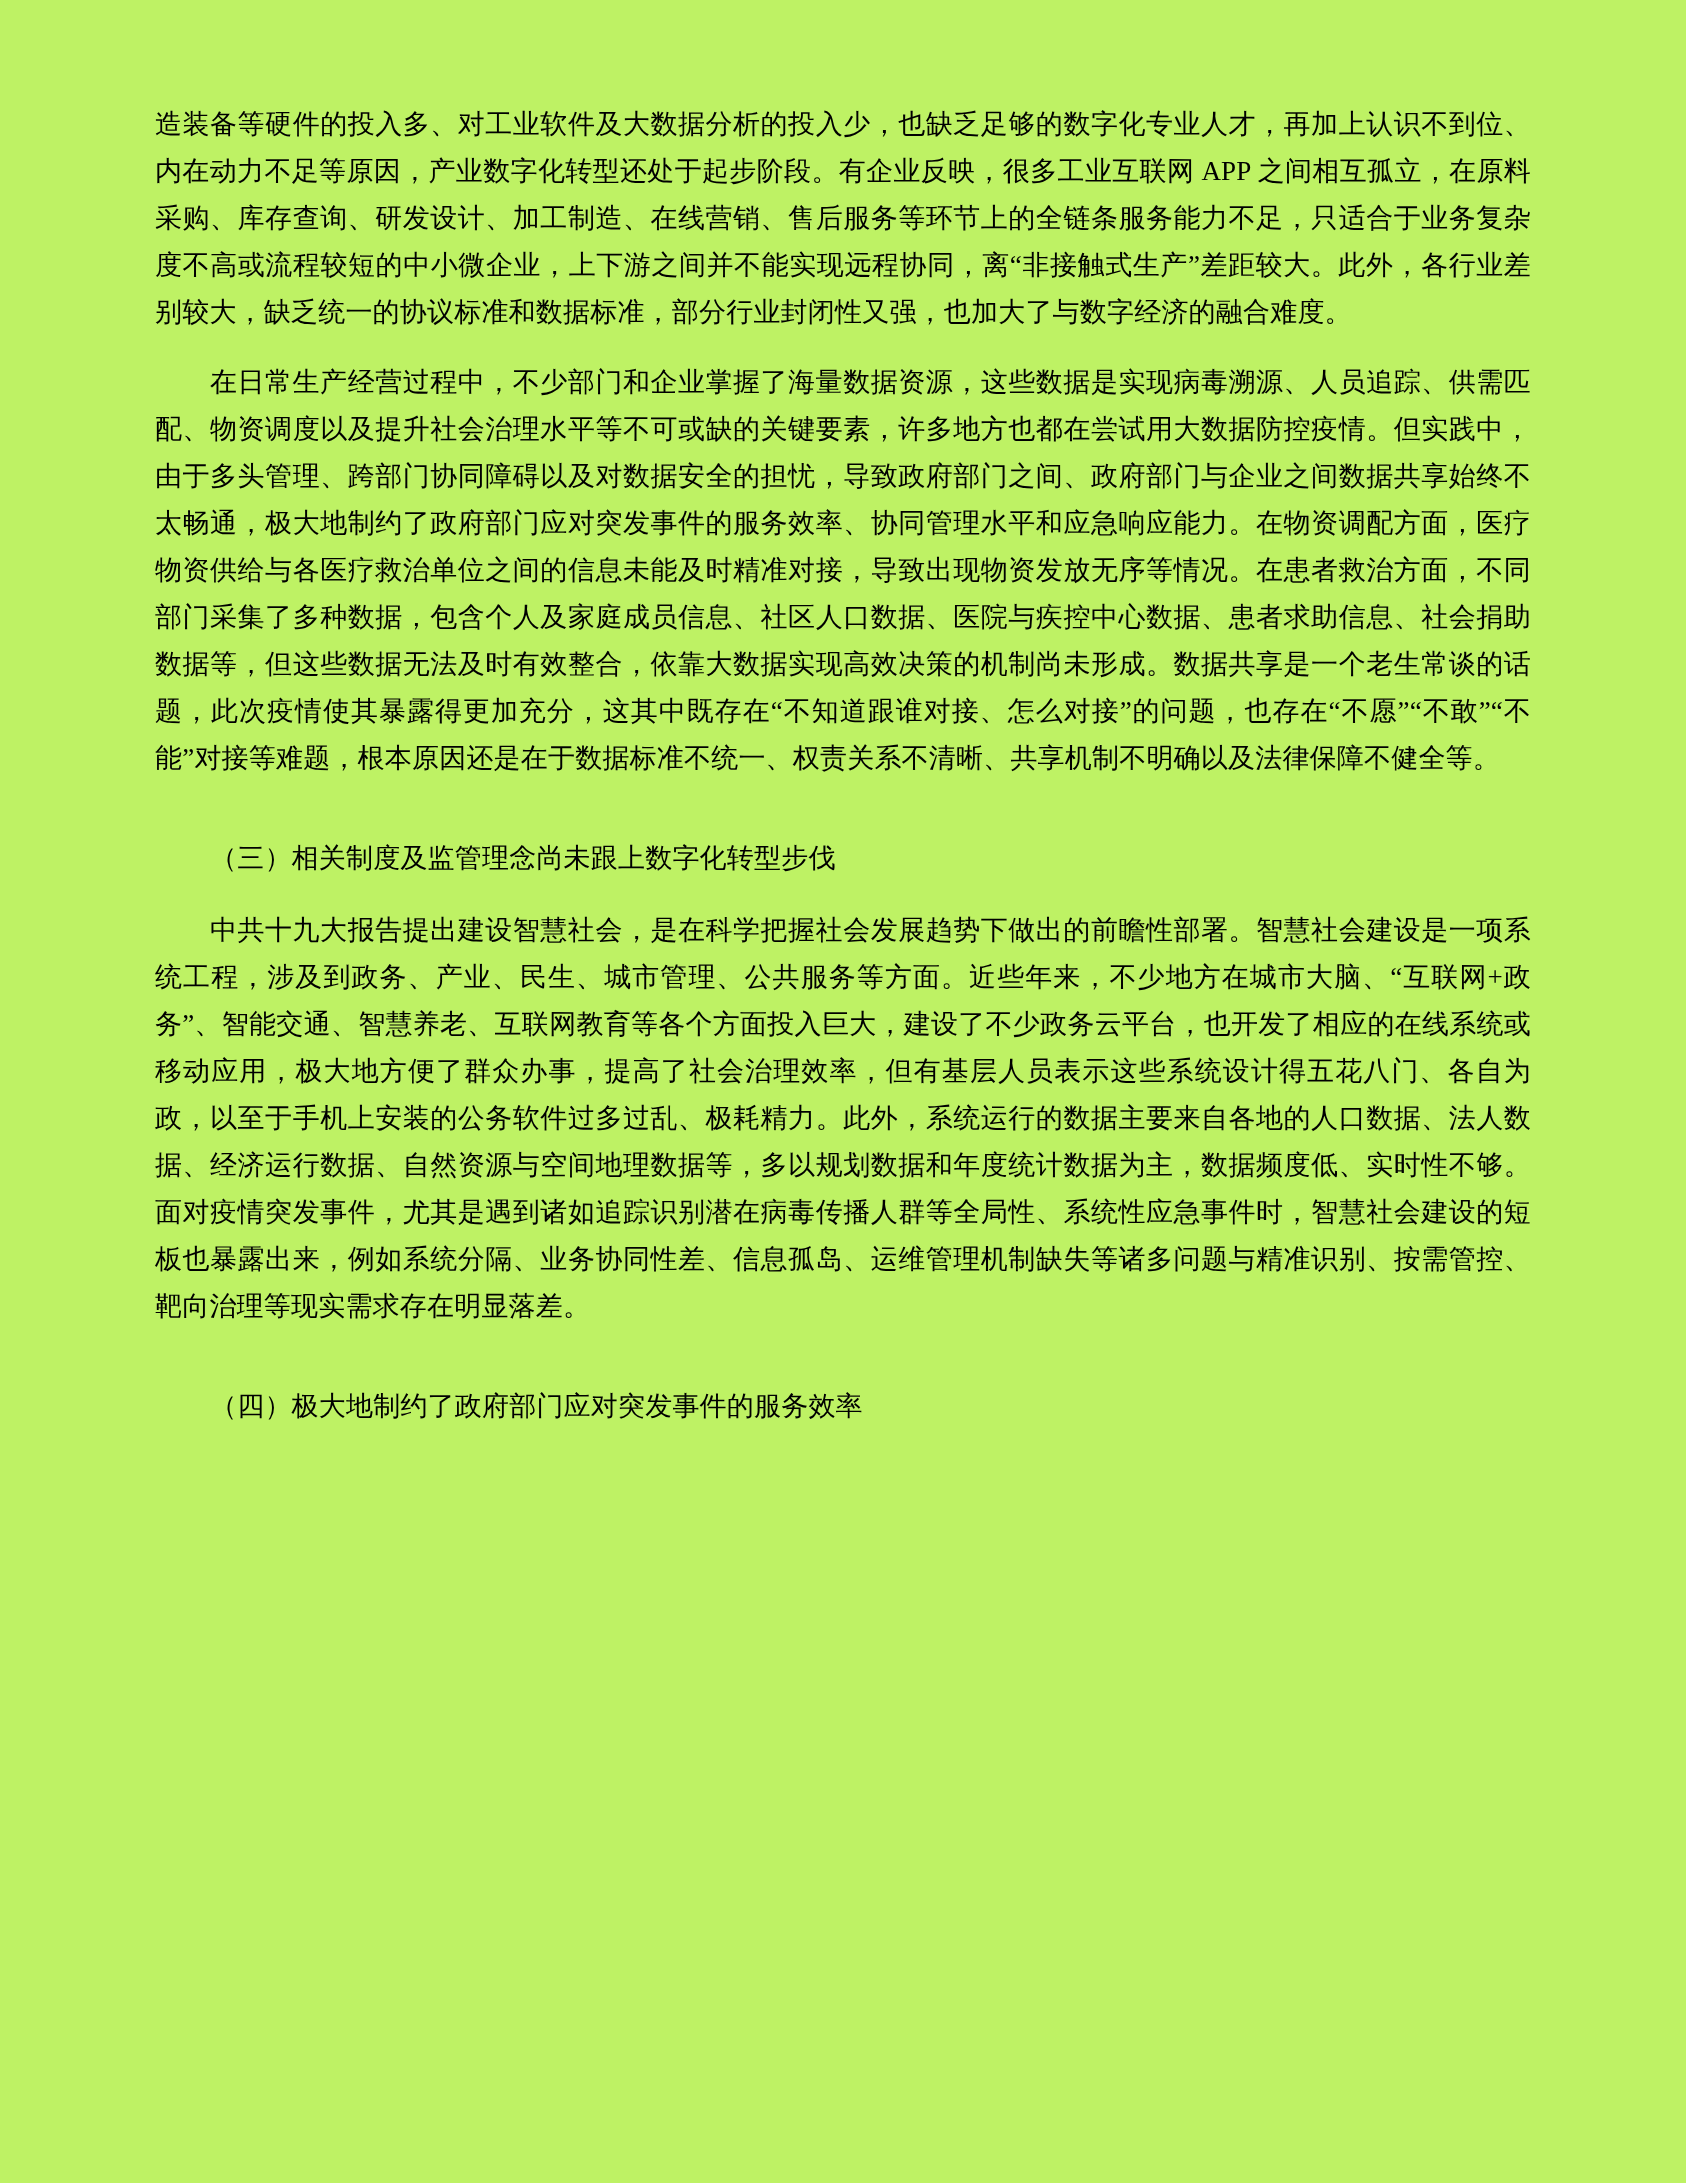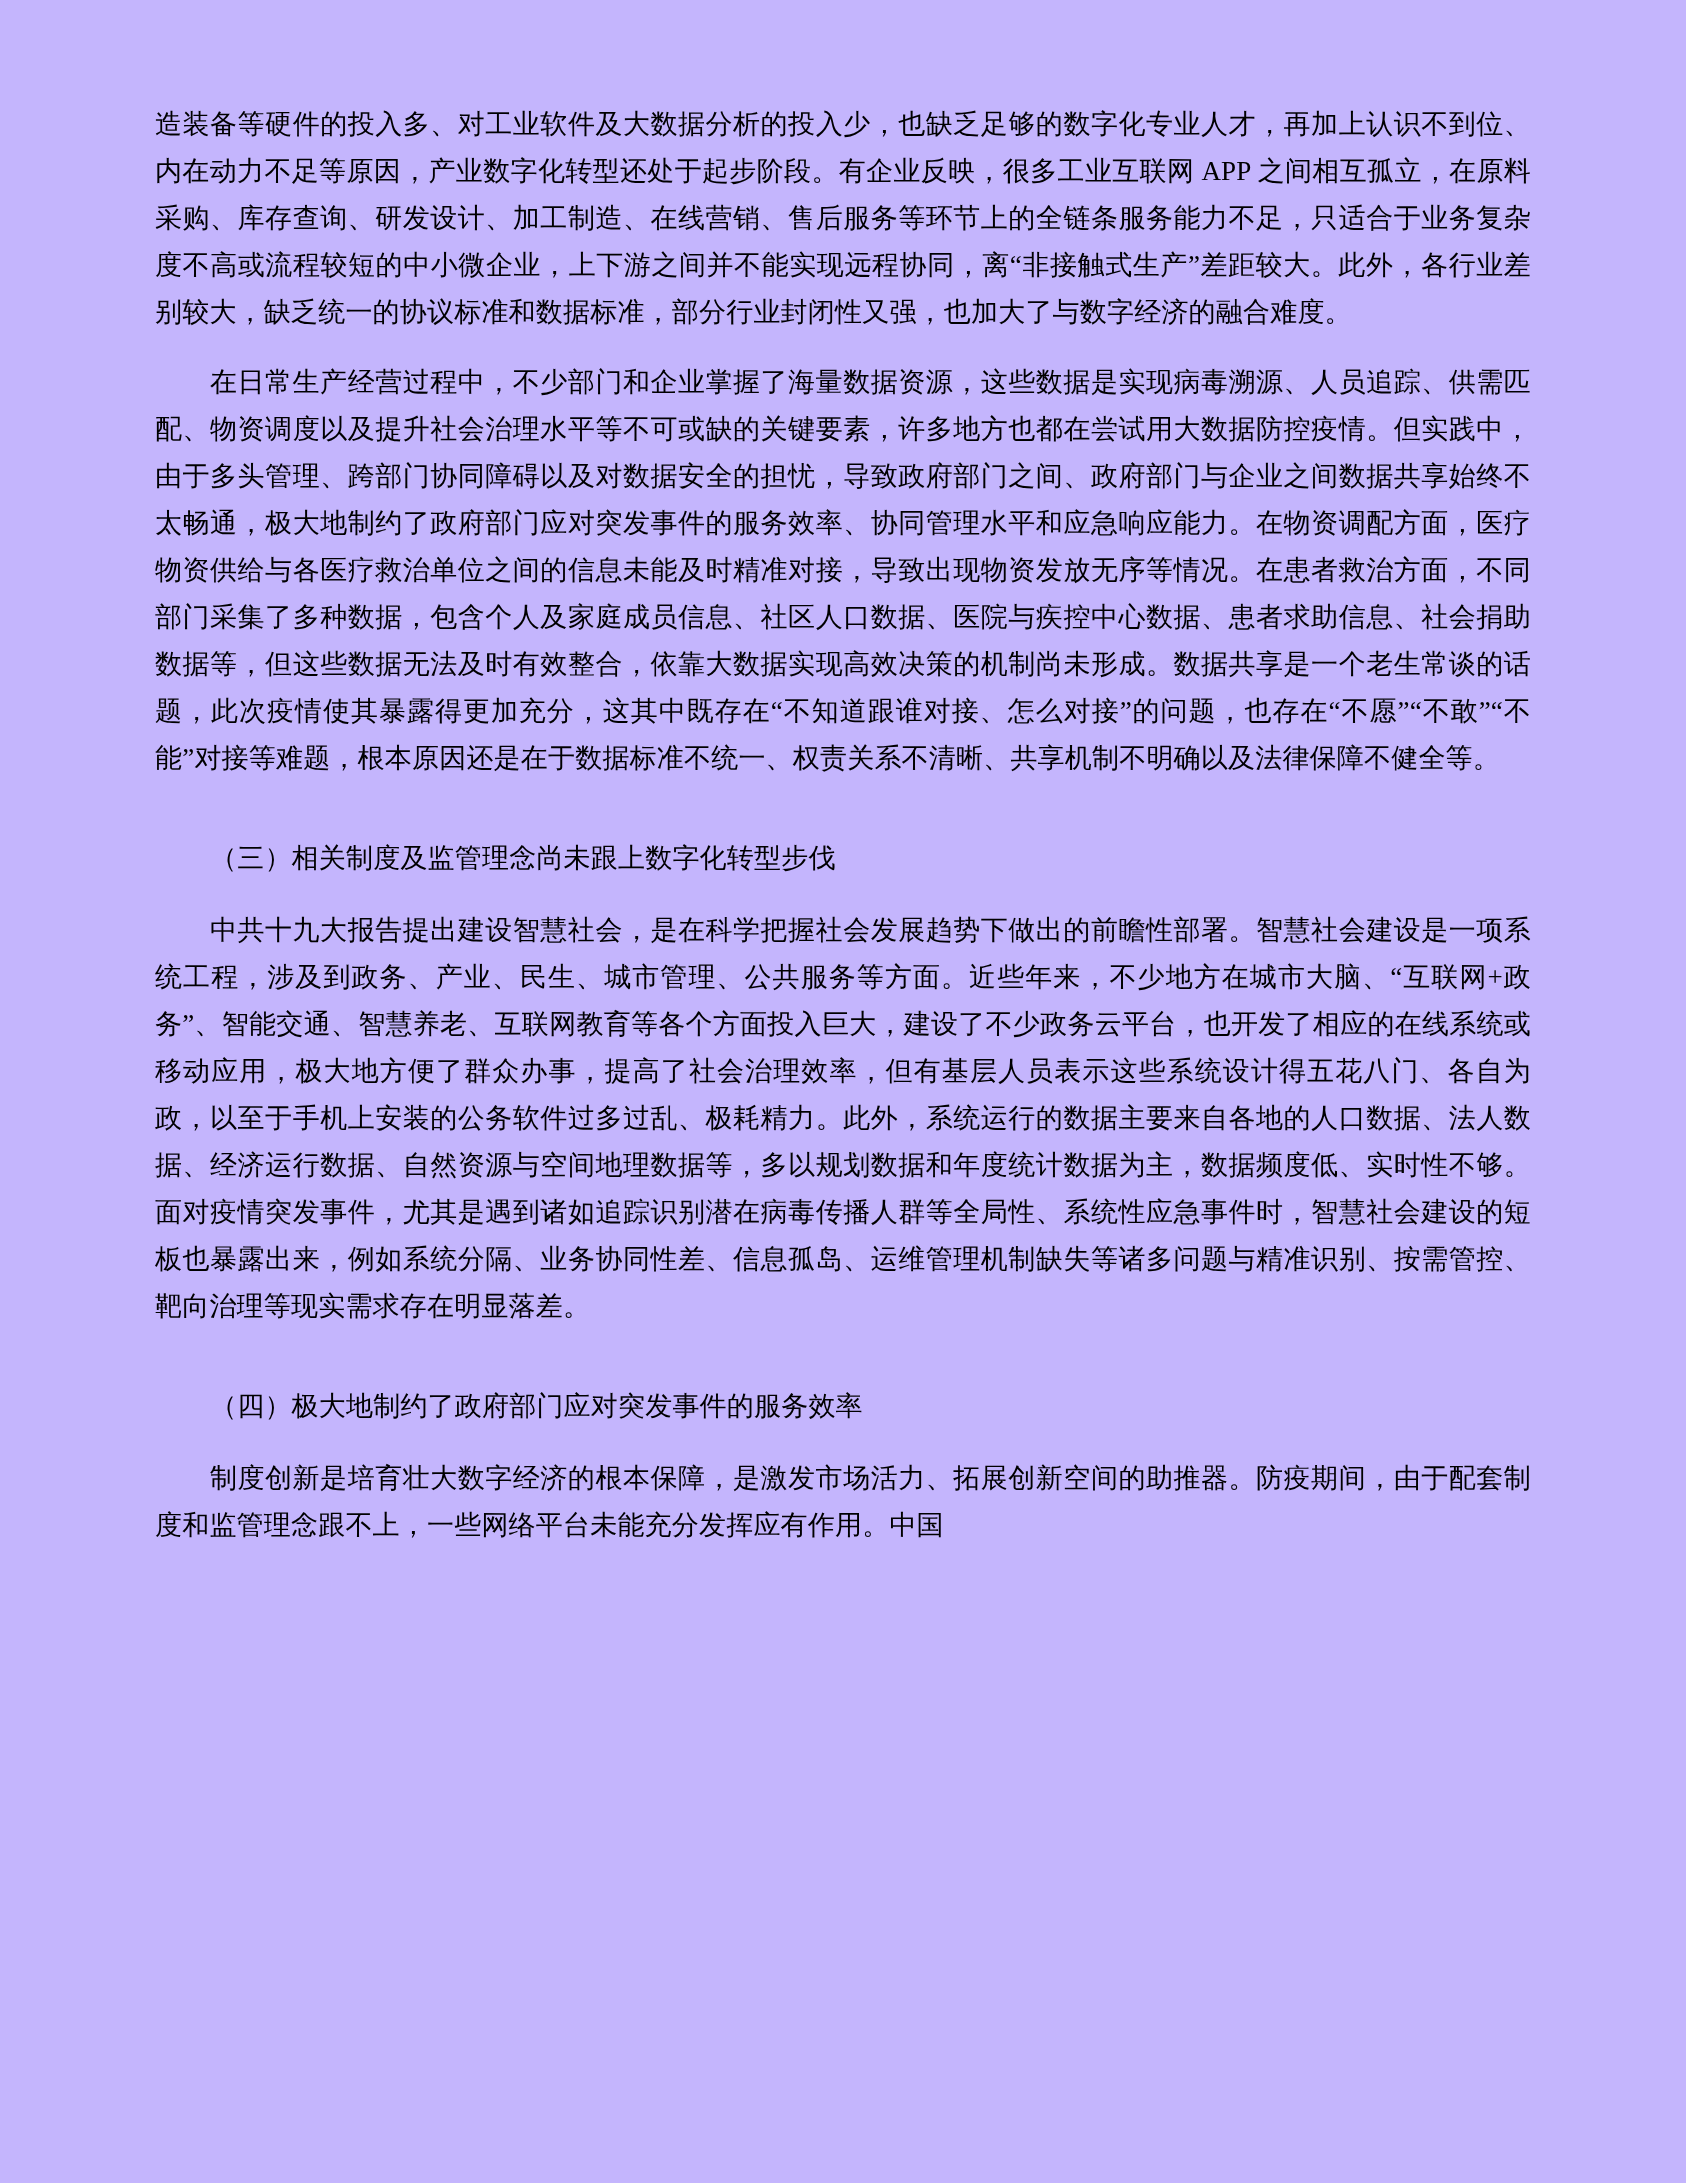--- a/index.html
+++ b/index.html
@@ -12,21 +12,21 @@
     min-height: 2183px;
     font-family: "Liberation Serif", "DejaVu Serif", serif;
     color: #000000;
   }
   .page {
     position: relative;
     width: 1687px;
     min-height: 2183px;
     box-sizing: border-box;
     padding: 101px 155px 71px 155px;
-    background: #c4b5fd;
+    background: #bef264;
   }
   .doc-body {
     width: 1376px;
   }
   p {
     margin: 0;
     font-size: 27px;
     line-height: 47px;
     text-align: justify;
     text-justify: inter-ideograph;
@@ -65,17 +65,16 @@
     <div class="spacer-sm"></div>
 
     <p class="heading">（三）相关制度及监管理念尚未跟上数字化转型步伐</p>
 
     <p class="para body-block">中共十九大报告提出建设智慧社会，是在科学把握社会发展趋势下做出的前瞻性部署。智慧社会建设是一项系统工程，涉及到政务、产业、民生、城市管理、公共服务等方面。近些年来，不少地方在城市大脑、“互联网+政务”、智能交通、智慧养老、互联网教育等各个方面投入巨大，建设了不少政务云平台，也开发了相应的在线系统或移动应用，极大地方便了群众办事，提高了社会治理效率，但有基层人员表示这些系统设计得五花八门、各自为政，以至于手机上安装的公务软件过多过乱、极耗精力。此外，系统运行的数据主要来自各地的人口数据、法人数据、经济运行数据、自然资源与空间地理数据等，多以规划数据和年度统计数据为主，数据频度低、实时性不够。面对疫情突发事件，尤其是遇到诸如追踪识别潜在病毒传播人群等全局性、系统性应急事件时，智慧社会建设的短板也暴露出来，例如系统分隔、业务协同性差、信息孤岛、运维管理机制缺失等诸多问题与精准识别、按需管控、靶向治理等现实需求存在明显落差。</p>
 
     <div class="spacer-sm"></div>
 
     <p class="heading">（四）极大地制约了政府部门应对突发事件的服务效率</p>
 
-    <p class="para body-block">制度创新是培育壮大数字经济的根本保障，是激发市场活力、拓展创新空间的助推器。防疫期间，由于配套制度和监管理念跟不上，一些网络平台未能充分发挥应有作用。中国</p>
 
   </div>
 </div>
 
 
 </body></html>

